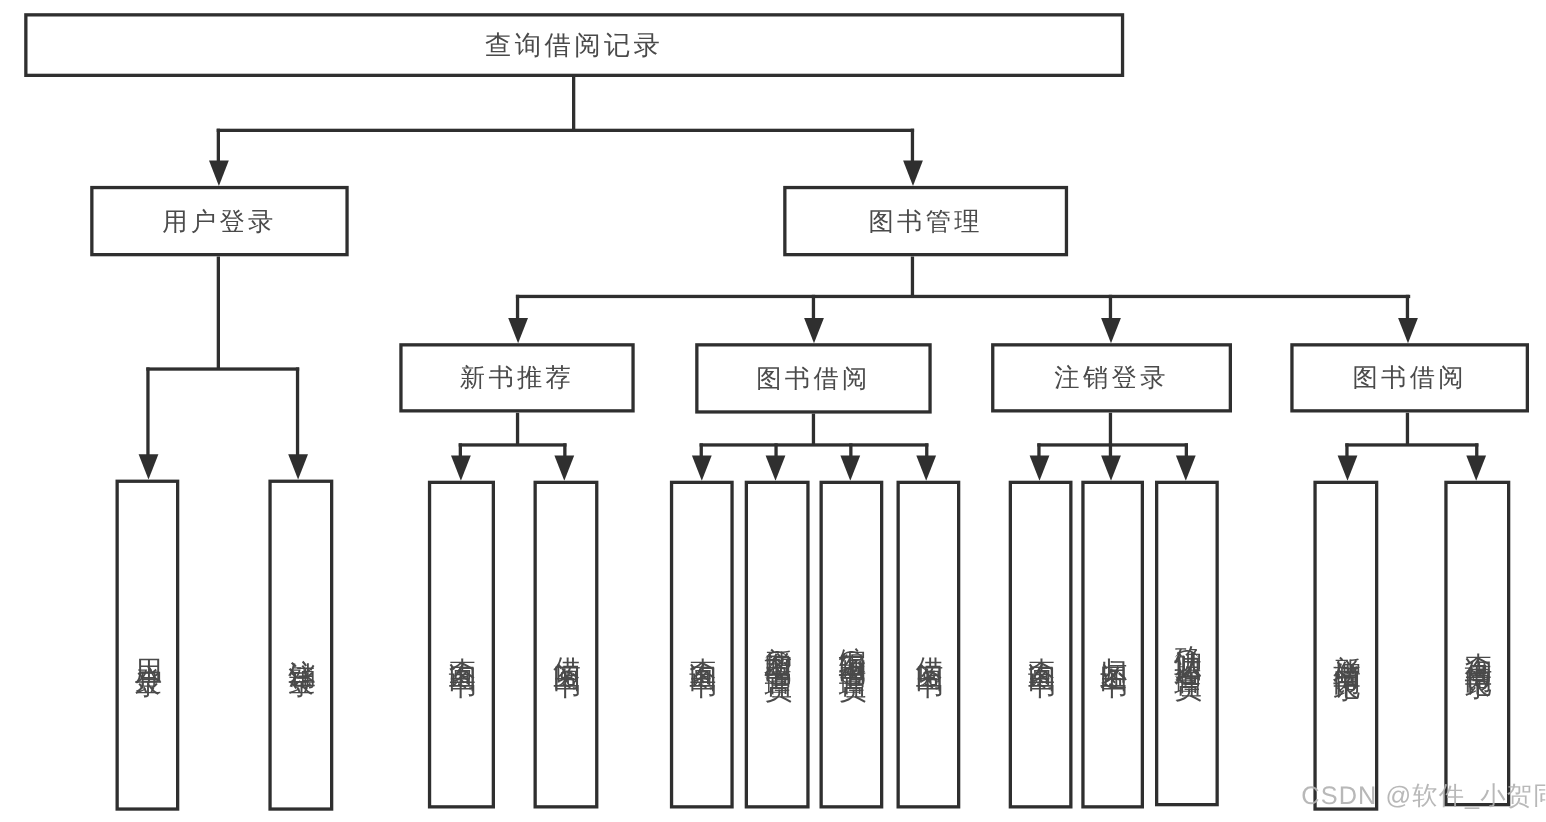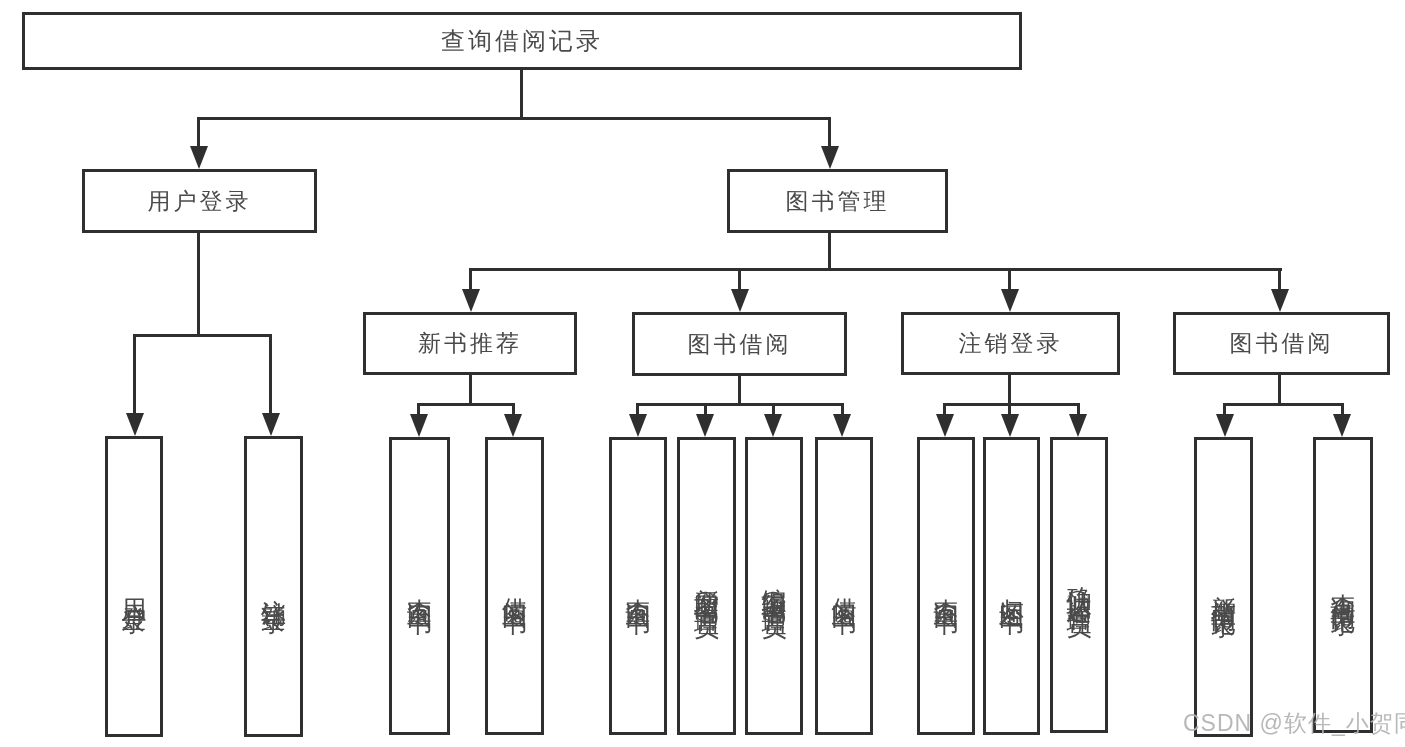--- a/index.html
+++ b/index.html
@@ -81,21 +81,21 @@
   <div class="line" style="left:1341px;top:403px;width:3px;height:13px;"></div>
   <div class="arrow" style="left:1333px;top:414px;"></div>
 
   <div class="box root" style="left:22px;top:12px;width:1000px;height:58px;">
     <span class="hlabel">查询借阅记录</span>
   </div>
 
   <div class="box" style="left:82px;top:169px;width:235px;height:64px;">
     <span class="hlabel">用户登录</span>
   </div>
-  <div class="box" style="left:727px;top:169px;width:221px;height:64px;font-family:Liberation Serif, serif;">
+  <div class="box" style="left:712px;top:169px;width:259px;height:64px;font-family:Liberation Serif, serif;">
     <span class="hlabel">图书管理</span>
   </div>
 
   <div class="box" style="left:363px;top:312px;width:214px;height:63px;">
     <span class="hlabel">新书推荐</span>
   </div>
   <div class="box" style="left:632px;top:312px;width:215px;height:64px;">
     <span class="hlabel">图书借阅</span>
   </div>
   <div class="box" style="left:901px;top:312px;width:219px;height:63px;">

